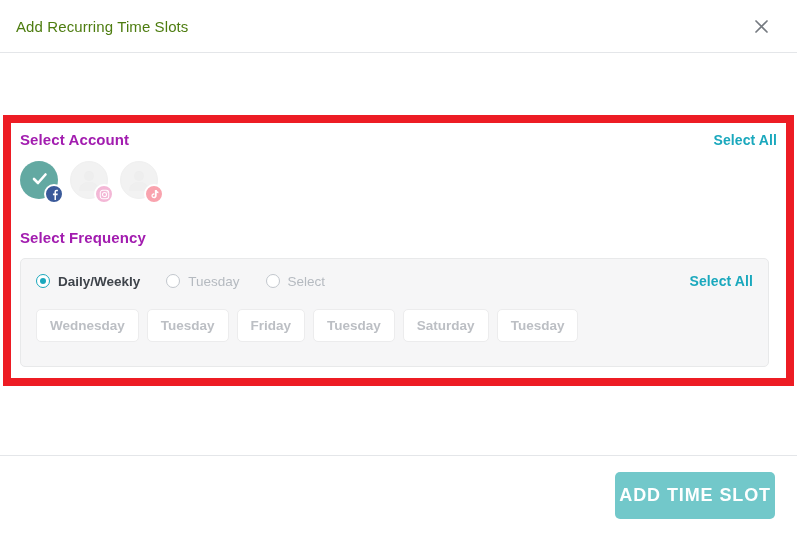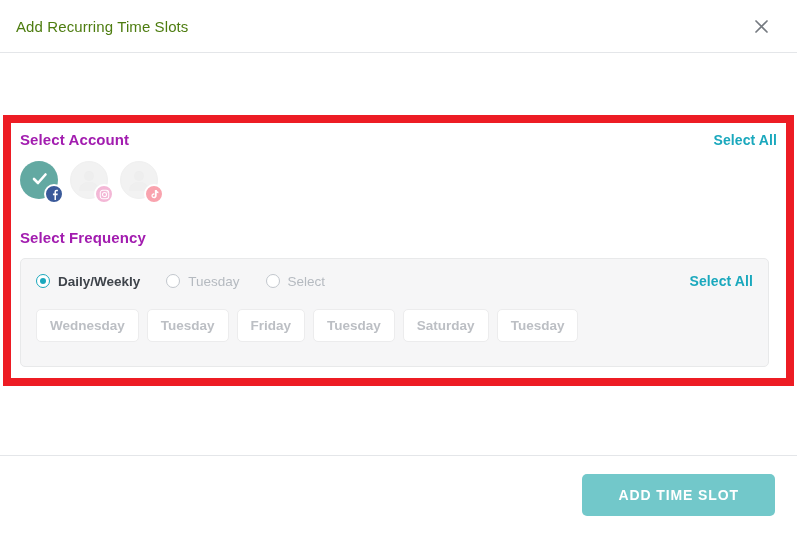--- a/index.html
+++ b/index.html
@@ -251,22 +251,22 @@
     align-items: center;
     justify-content: flex-end;
     padding: 0 22px;
     box-sizing: border-box;
   }
   .primary-btn {
     background: #72c8ca;
     color: #ffffff;
     border: none;
     border-radius: 5px;
-    padding: 13px 36px;
-    font-size: 14px;
+    padding: 13px 4px;
+    font-size: 18px;
     font-weight: bold;
     letter-spacing: 0.9px;
     cursor: pointer;
     font-family: "Liberation Sans", sans-serif;
   }
 </style>
 </head>
 <body>
 
 <div class="modal">

